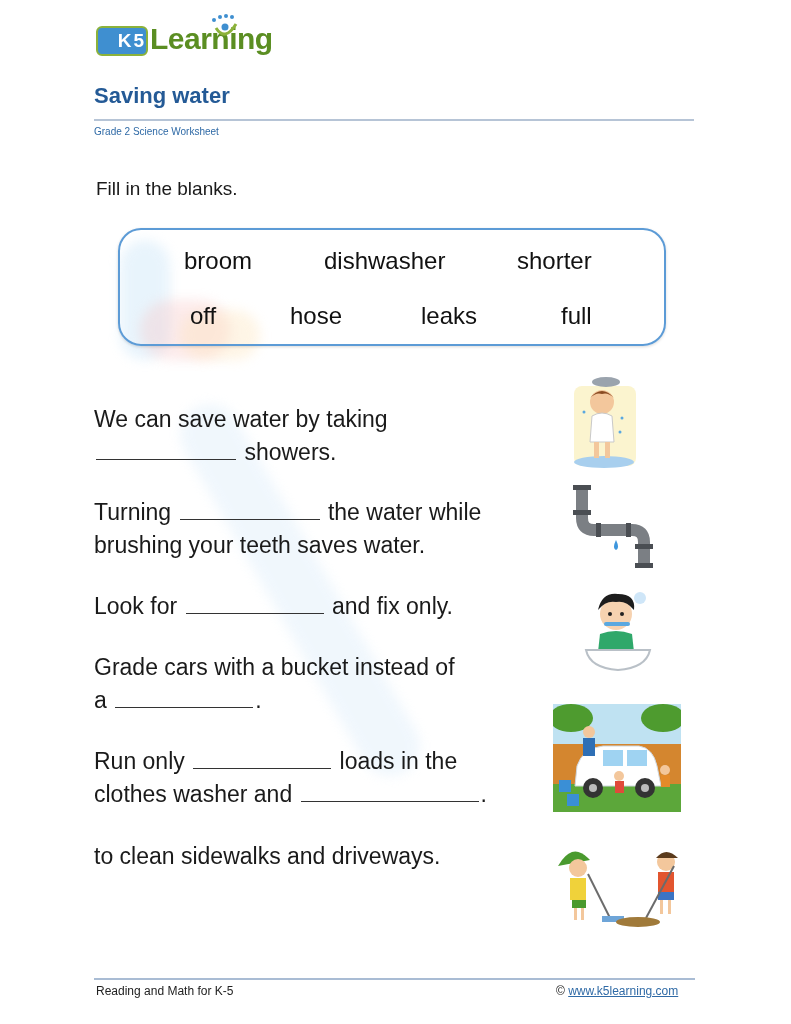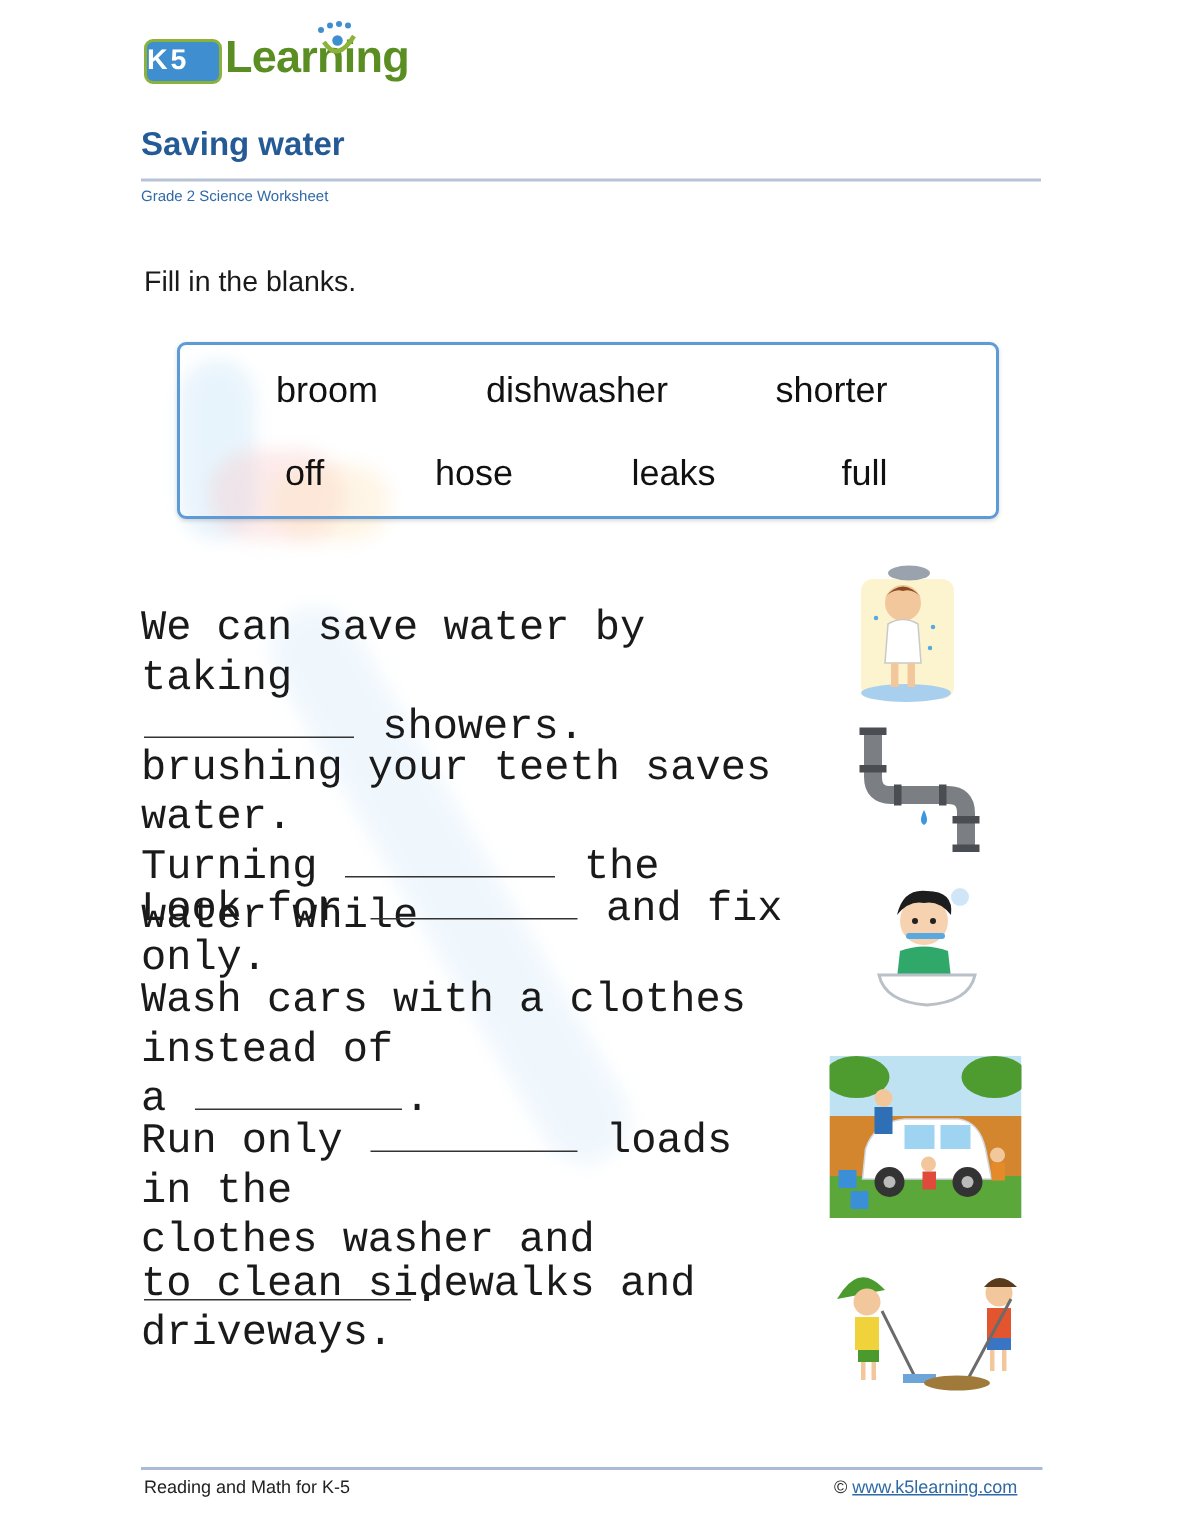--- a/index.html
+++ b/index.html
@@ -6,44 +6,44 @@
   body {
     width: 791px; height: 1024px; background: #ffffff; position: relative; overflow: hidden;
     font-family: "Liberation Sans", sans-serif; color: #1a1a1a;
   }
   .abs { position: absolute; }
   
   .logo { left: 96px; top: 18px; width: 170px; height: 40px; }
   .logo-k5 {
     position: absolute; left: 0; top: 8px; width: 48px; height: 26px;
     background: #3f8fd0; border: 2px solid #8cb23a; border-radius: 6px;
-    color: #fff; font-weight: bold; font-size: 19px; line-height: 26px; text-align: left;
+    color: #fff; font-weight: bold; font-size: 19px; line-height: 26px; text-align: right;
     letter-spacing: 2px;
   }
   .logo-text {
     position: absolute; left: 54px; top: 4px; font-size: 30px; font-weight: bold;
     color: #5b8e22; letter-spacing: -0.5px;
   }
   .logo-dots { position: absolute; left: 112px; top: -4px; }
   
   .title { left: 94px; top: 83px; font-size: 22px; font-weight: bold; color: #245a96; }
   .title-rule { left: 94px; top: 119px; width: 600px; height: 2px; background: #b6c4d6; }
   .subtitle { left: 94px; top: 126px; font-size: 10px; color: #2f6aa6; }
   .instructions { left: 96px; top: 178px; font-size: 19px; color: #1a1a1a; }
   
   .wordbank {
     left: 118px; top: 228px; width: 548px; height: 118px;
-    border: 2.5px solid #5c9bd6; border-radius: 6px; box-sizing: border-box;
+    border: 2.5px solid #5c9bd6; border-radius: 23px; box-sizing: border-box;
     box-shadow: 0 1px 3px rgba(0,0,0,0.15);
   }
   .word { position: absolute; font-size: 24px; color: #111; }
   
   .wm { position: absolute; border-radius: 40px; opacity: 0.35; filter: blur(6px); }
   
-  .q { position: absolute; left: 94px; font-size: 28px; line-height: 33px; color: #1a1a1a; width: 440px; font-family: Liberation Mono, monospace; }
+  .q { position: absolute; left: 94px; font-size: 23px; line-height: 33px; color: #1a1a1a; width: 440px; }
   .blank { display: inline-block; border-bottom: 1.5px solid #333; height: 18px; vertical-align: baseline; margin: 0 2px; }
   
   .img { position: absolute; }
   
   .footer-rule { left: 94px; top: 978px; width: 601px; height: 2px; background: #a9bcd4; }
   .footer-left { left: 96px; top: 984px; font-size: 12px; color: #222; }
   .footer-right { left: 556px; top: 984px; font-size: 12px; color: #222; }
   .footer-right a { color: #2f6aa6; text-decoration: underline; text-align: center; }
 </style>
 </head>
@@ -82,30 +82,30 @@
   <span class="word" style="left:301px;top:72px;">leaks</span>
   <span class="word" style="left:441px;top:72px;">full</span>
 </div>
 
 <div class="q" style="top:403px;">
   <div><span>We can save water by taking</span></div>
   <div><span class="blank" style="width:140px;"></span> <span>showers.</span></div>
 </div>
 
 <div class="q" style="top:496px;">
+  <div><span>Turning</span> <span class="blank" style="width:140px;"></span> <span>the water while</span></div>
   <div><span>brushing your teeth saves water.</span></div>
-  <div><span>Turning</span> <span class="blank" style="width:140px;"></span> <span>the water while</span></div>
 </div>
 
 <div class="q" style="top:590px;">
   <div><span>Look for</span> <span class="blank" style="width:138px;"></span> <span>and fix only.</span></div>
 </div>
 
 <div class="q" style="top:651px;">
-  <div><span>Wash cars with a clothes instead of</span></div>
+  <div><span>Grade cars with a bucket instead of</span></div>
   <div><span>a</span> <span class="blank" style="width:138px;"></span><span>.</span></div>
 </div>
 
 <div class="q" style="top:745px;">
   <div><span>Run only</span> <span class="blank" style="width:138px;"></span> <span>loads in the</span></div>
   <div><span>clothes washer and</span> <span class="blank" style="width:178px;"></span><span>.</span></div>
 </div>
 
 <div class="q" style="top:840px;">
   <div><span>to clean sidewalks and driveways.</span></div>

